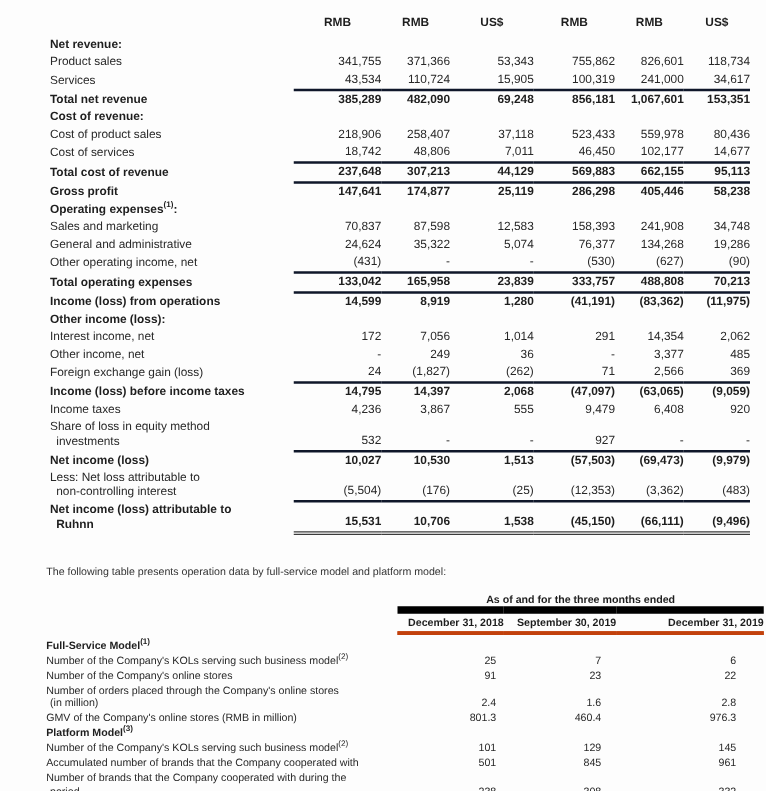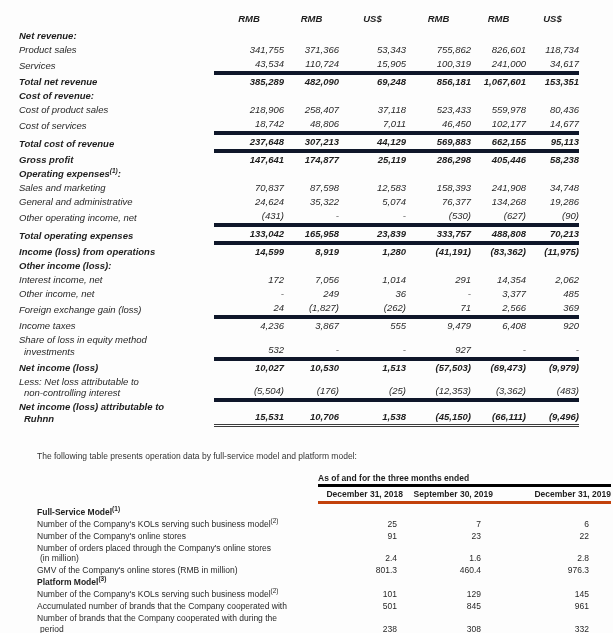--- a/index.html
+++ b/index.html
@@ -7,51 +7,50 @@
   body {
     font-family:"Liberation Sans", sans-serif;
     color:#282828;
     -webkit-font-smoothing:antialiased;
   }
   .page { width:613px; height:633px; padding-top:13px; overflow:hidden; }
 
   
   .fin-table {
     border-collapse:collapse; table-layout:fixed;
-    margin-left:19px; width:560px;
+    margin-left:40px; width:560px;
     font-size:9.5px;
-    font-style:italic;
   }
   .fin-table thead th {
     font-weight:bold; text-align:center; font-size:9.5px;
     padding:0 0 5px 0; color:#1e1e1e;
   }
   .fin-table td { vertical-align:bottom; padding:1px 0 1.5px 0; line-height:11.5px; }
   .fin-table td.num { text-align:right; white-space:nowrap; }
   .fin-table tr.header td, .fin-table tr.bold td { font-weight:bold; color:#1e1e1e; }
-  .fin-table td.rule-b { border-bottom:4px solid #0f172a; }
+  .fin-table td.rule-b { border-bottom:2px solid #0f172a; }
   .fin-table td.rule-d { border-bottom:3px double #3c3c3c; }
   .fin-table .l2 { padding-left:5px; }
   sup { font-size:6.5px; vertical-align:super; line-height:0; }
 
   
   .intro {
     margin:24px 0 12px 37px;
     font-size:8.5px; color:#333;
   }
 
   
   .ops-table {
     border-collapse:collapse; table-layout:fixed;
     margin-left:37px; width:574px;
     font-size:8.5px;
   }
   .ops-table th { font-size:8.5px; font-weight:bold; color:#1e1e1e; }
   .ops-table .ops-span {
-    text-align:left; border-bottom:3px solid #000000; padding:0 0 1px 0;
+    text-align:center; border-bottom:6px solid #000000; padding:0 0 1px 0;
   }
   .ops-table .ops-date {
     text-align:right; border-bottom:3px solid #c2410c; padding:2px 0 2px 0;
     white-space:nowrap;
   }
   .ops-table td { vertical-align:bottom; padding:0.5px 0 1px 0; line-height:10.5px; }
   .ops-table td.num { text-align:right; white-space:nowrap; }
   .ops-table td.num.c1 { padding-right:6px;text-align:right; }
   .ops-table td.num.c2 { padding-right:12px; }
   .ops-table td.num.c3 { padding-right:22px; }
@@ -288,20 +287,31 @@
           <td class="label">
             <div class="l1">Foreign exchange gain (loss)</div>
           </td>
           <td class="num rule-b">24</td>
           <td class="num rule-b">(1,827)</td>
           <td class="num rule-b">(262)</td>
           <td class="num rule-b">71</td>
           <td class="num rule-b">2,566</td>
           <td class="num rule-b">369</td>
         </tr>
+        <tr class="bold">
+          <td class="label">
+            <div class="l1">Income (loss) before income taxes</div>
+          </td>
+          <td class="num">14,795</td>
+          <td class="num">14,397</td>
+          <td class="num">2,068</td>
+          <td class="num">(47,097)</td>
+          <td class="num">(63,065)</td>
+          <td class="num">(9,059)</td>
+        </tr>
         <tr>
           <td class="label">
             <div class="l1">Income taxes</div>
           </td>
           <td class="num">4,236</td>
           <td class="num">3,867</td>
           <td class="num">555</td>
           <td class="num">9,479</td>
           <td class="num">6,408</td>
           <td class="num">920</td>

